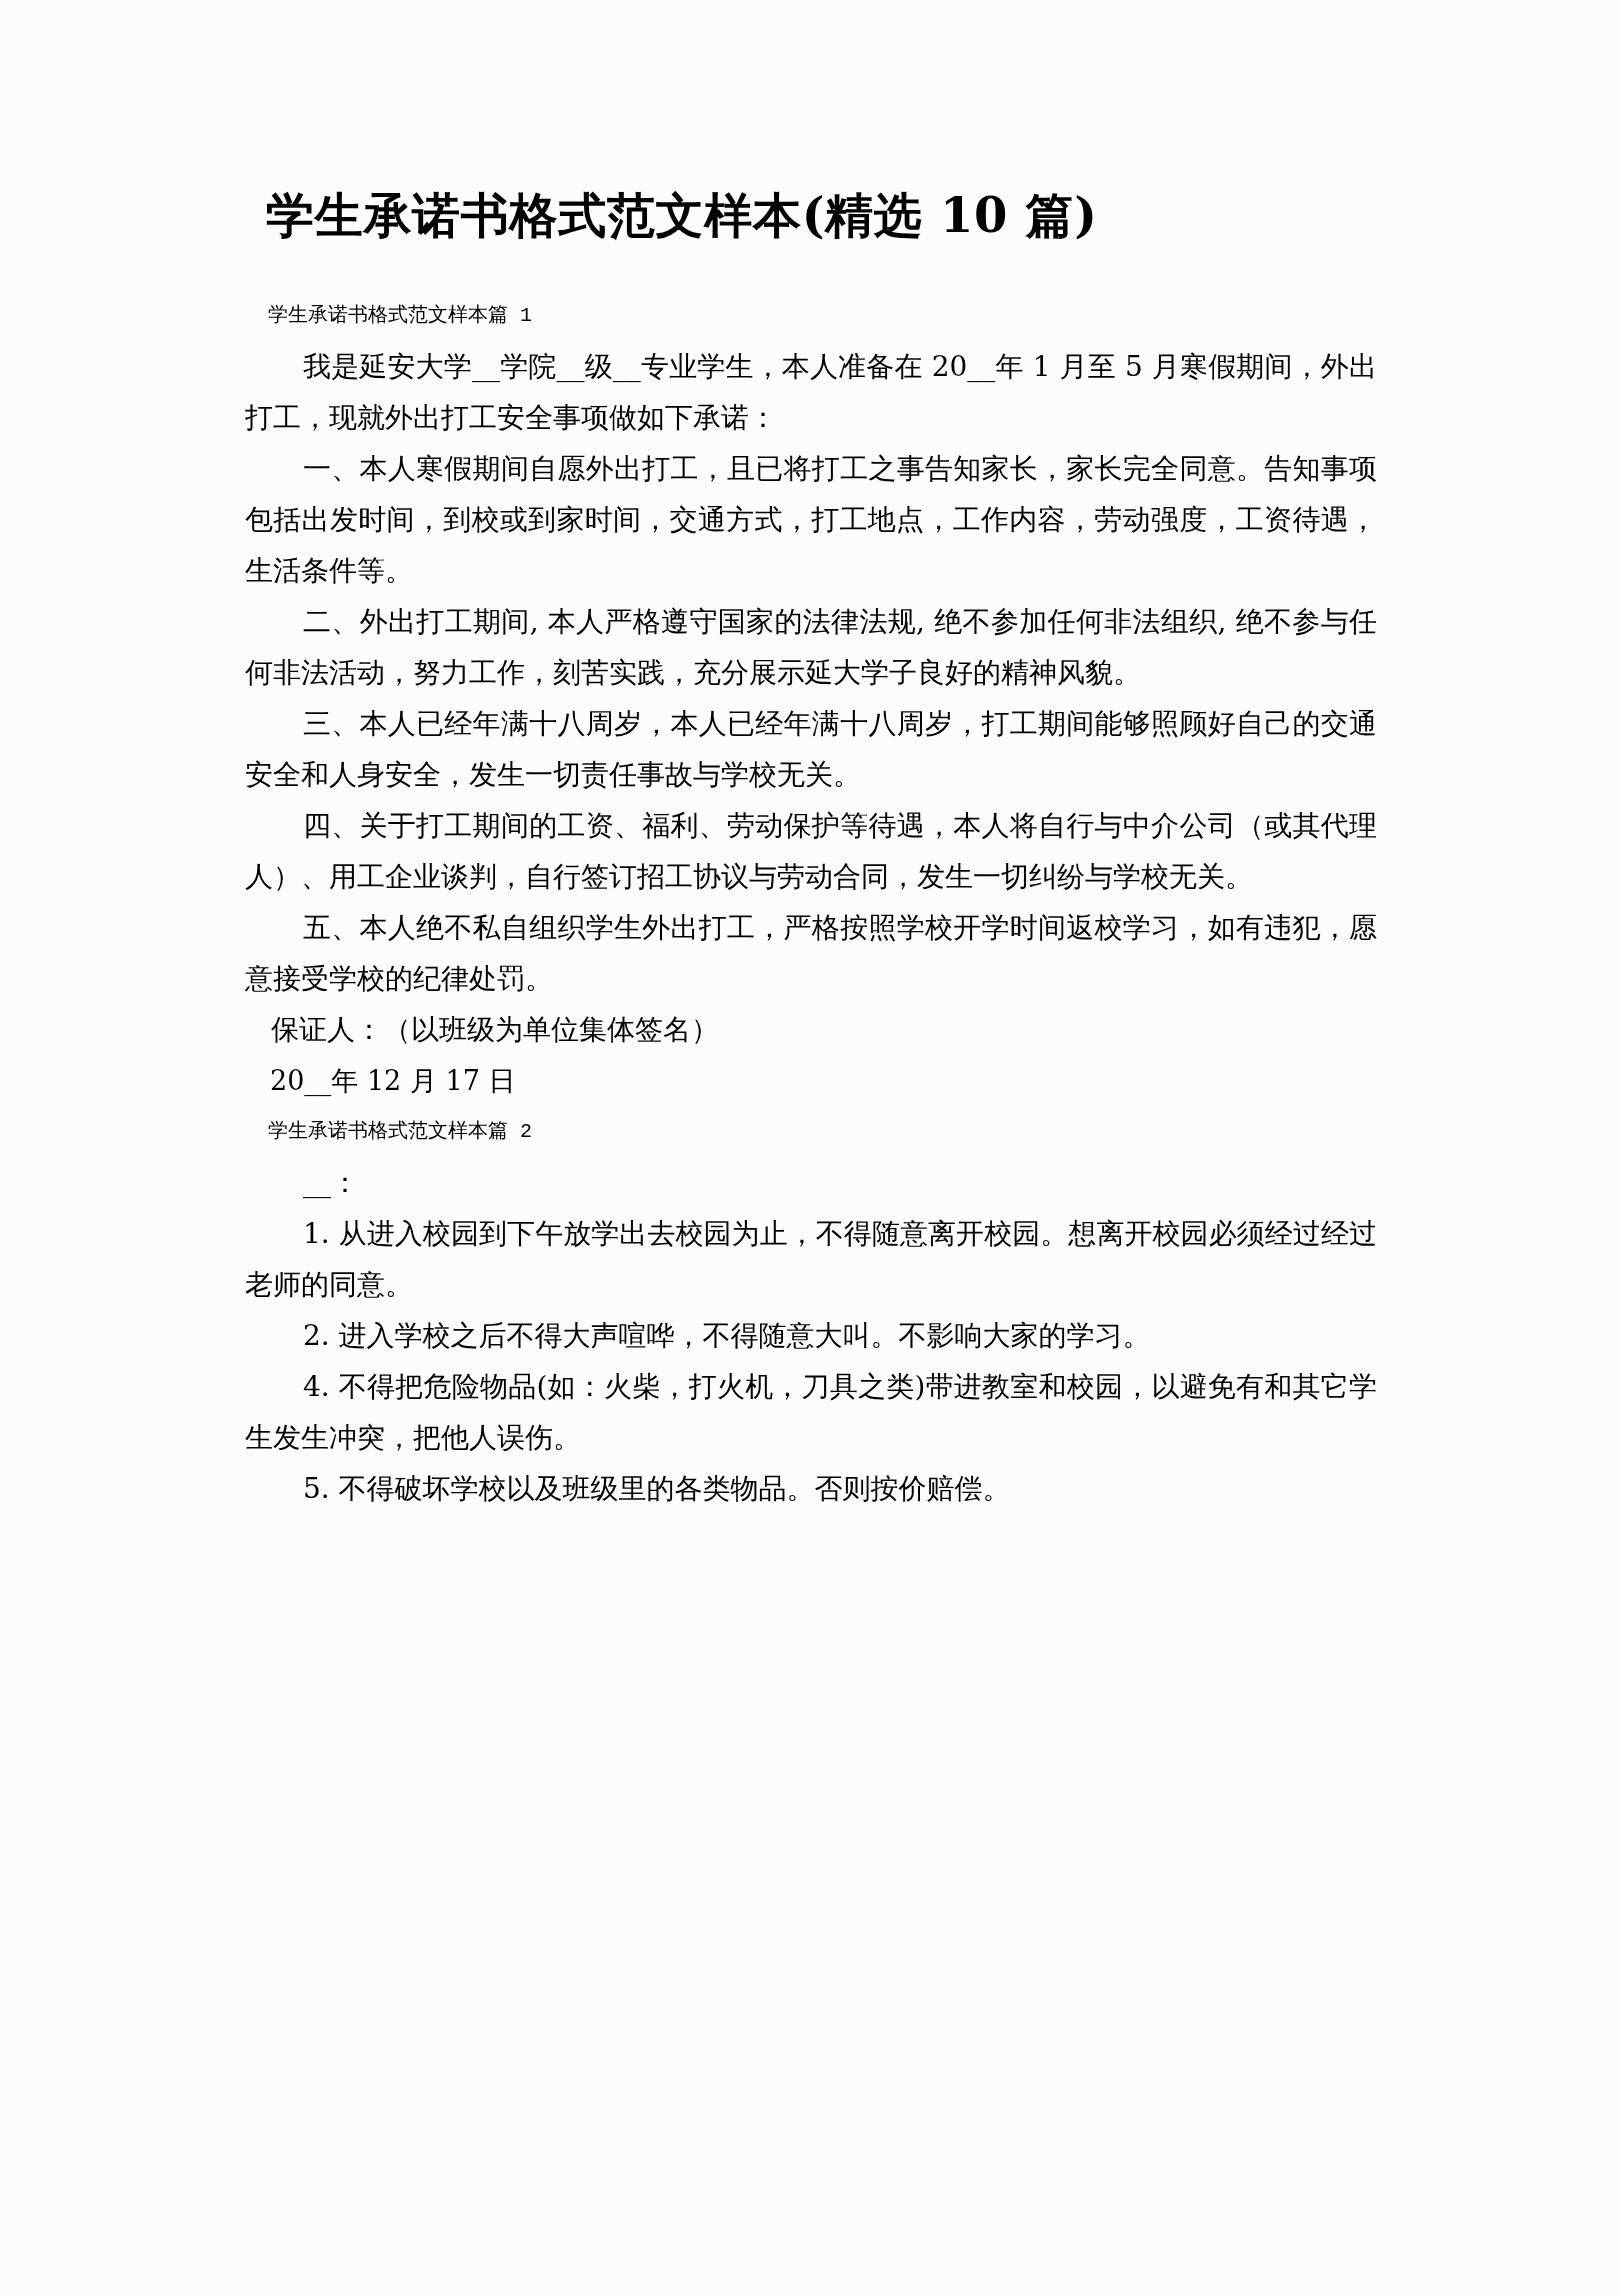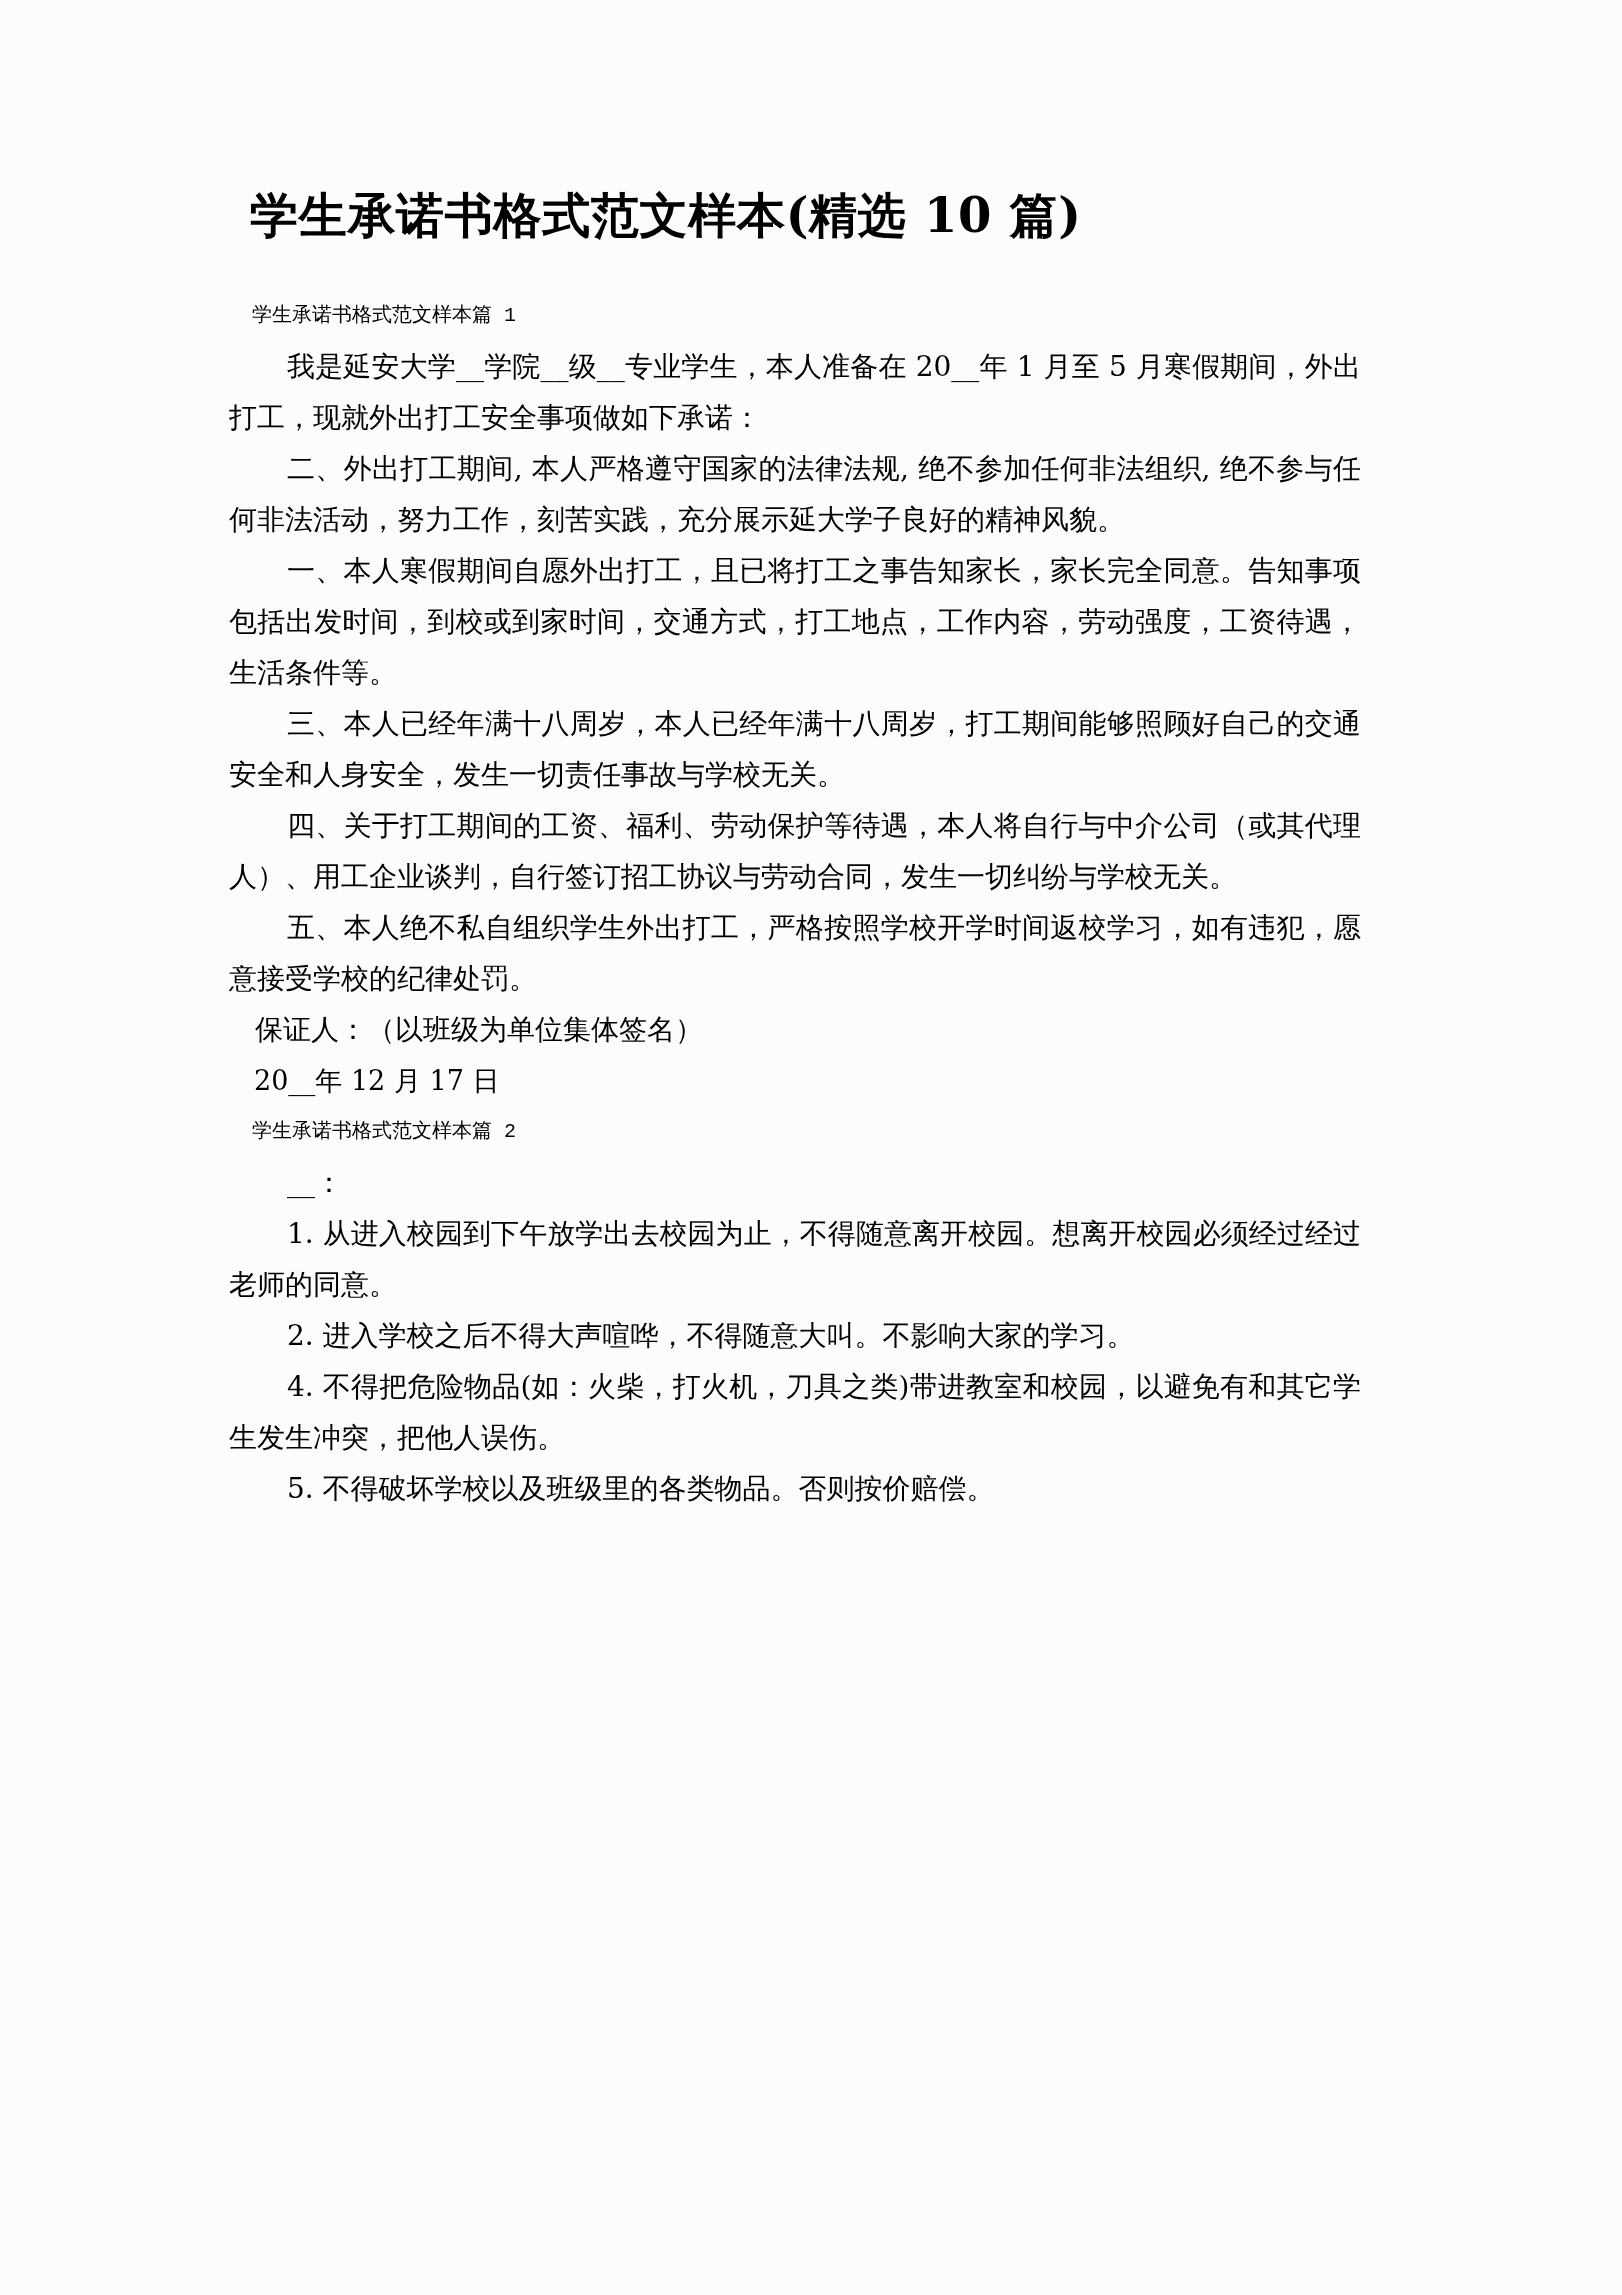--- a/index.html
+++ b/index.html
@@ -19,21 +19,21 @@
     position: relative;
     width: 1623px;
     height: 2295px;
     box-sizing: border-box;
     padding: 0;
     background: #fcfcfc;
   }
 
   .doc-body {
     position: absolute;
-    left: 229px;
+    left: 245px;
     top: 0;
     width: 1132px;
   }
 
   .doc-title {
     font-size: 48px;
     font-weight: bold;
     line-height: 1.18;
     text-align: left;
     letter-spacing: 0.7px;
@@ -98,23 +98,23 @@
 
     <h1 class="doc-title" id="title-el">学生承诺书格式范文样本(精选 10 篇)</h1>
 
     <div class="gap-title"></div>
 
     <div>
       <p class="section-heading">学生承诺书格式范文样本篇 1</p>
 
       <p class="para">我是延安大学__学院__级__专业学生，本人准备在 20__年 1 月至 5 月寒假期间，外出打工，现就外出打工安全事项做如下承诺：</p>
 
+      <p class="para">一、本人寒假期间自愿外出打工，且已将打工之事告知家长，家长完全同意。告知事项包括出发时间，到校或到家时间，交通方式，打工地点，工作内容，劳动强度，工资待遇，生活条件等。</p>
+
       <p class="para">二、外出打工期间, 本人严格遵守国家的法律法规, 绝不参加任何非法组织, 绝不参与任何非法活动，努力工作，刻苦实践，充分展示延大学子良好的精神风貌。</p>
-
-      <p class="para">一、本人寒假期间自愿外出打工，且已将打工之事告知家长，家长完全同意。告知事项包括出发时间，到校或到家时间，交通方式，打工地点，工作内容，劳动强度，工资待遇，生活条件等。</p>
 
       <p class="para">三、本人已经年满十八周岁，本人已经年满十八周岁，打工期间能够照顾好自己的交通安全和人身安全，发生一切责任事故与学校无关。</p>
 
       <p class="para">四、关于打工期间的工资、福利、劳动保护等待遇，本人将自行与中介公司（或其代理人）、用工企业谈判，自行签订招工协议与劳动合同，发生一切纠纷与学校无关。</p>
 
       <p class="para">五、本人绝不私自组织学生外出打工，严格按照学校开学时间返校学习，如有违犯，愿意接受学校的纪律处罚。</p>
 
       <p class="sig-line">保证人：（以班级为单位集体签名）</p>
 
       <p class="date-line">20__年 12 月 17 日</p>

